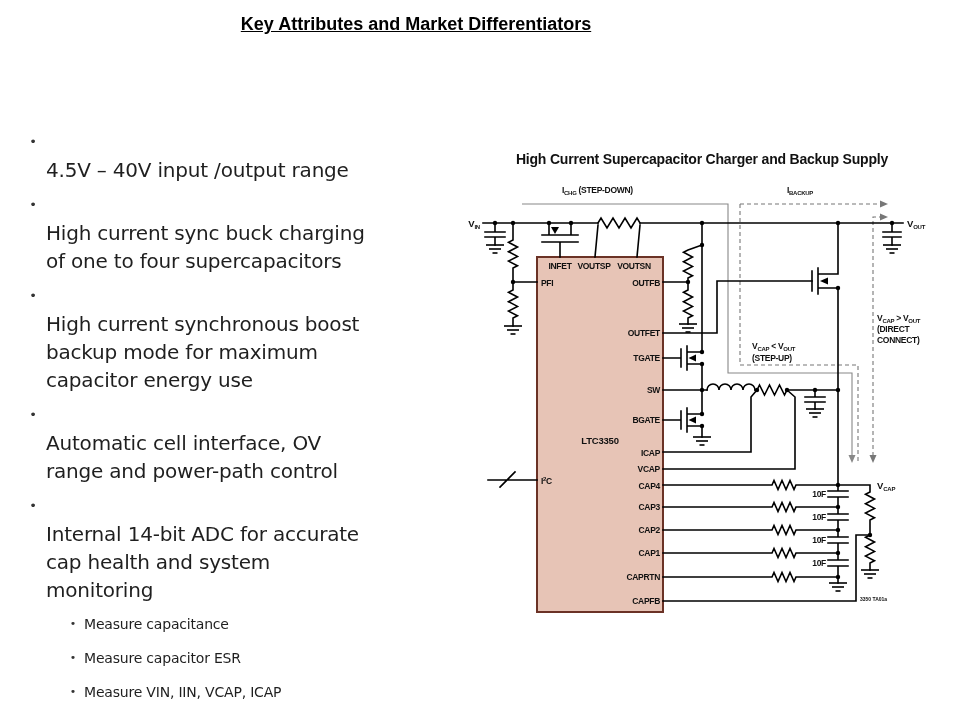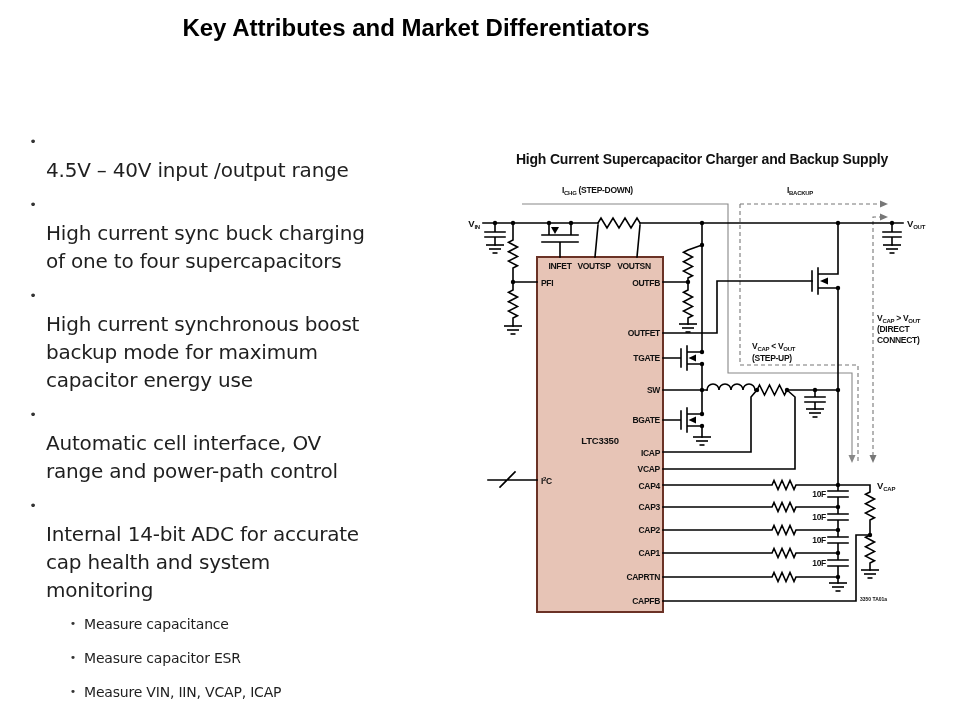--- a/index.html
+++ b/index.html
@@ -1,19 +1,19 @@
 <!DOCTYPE html>
 <html><head>
 <meta charset="utf-8">
 <style>
   html,body{margin:0;padding:0;}
   body{width:960px;height:720px;background:#ffffff;position:relative;overflow:hidden;
        font-family:"DejaVu Sans",sans-serif;color:#1f1f1f;}
   .page-title{position:absolute;top:14px;left:0;width:832px;text-align:center;
-       font-family:"Liberation Sans",sans-serif;font-weight:700;font-size:24px;color:#000;}
+       font-family:"Liberation Sans",sans-serif;font-weight:700;font-size:18px;color:#000;text-decoration:underline;}
   .bullets{position:absolute;left:20px;top:128px;width:440px;}
   .bi{display:flex;margin-bottom:7px;}
   .bdot{width:26px;flex:none;font-size:13px;line-height:28px;color:#333;text-align:center;}
   .btxt{font-size:20px;margin-top:28px;}
   .bline{display:block;line-height:28px;white-space:nowrap;letter-spacing:-0.2px;}
   .subs{margin:0 0 0 42px;}
   .sbi{display:flex;margin-bottom:8px;}
   .sdot{width:22px;flex:none;font-size:11px;line-height:26px;color:#333;text-align:center;}
   .stxt{font-size:14px;}
   .sline{display:block;line-height:26px;white-space:nowrap;letter-spacing:-0.2px;}

